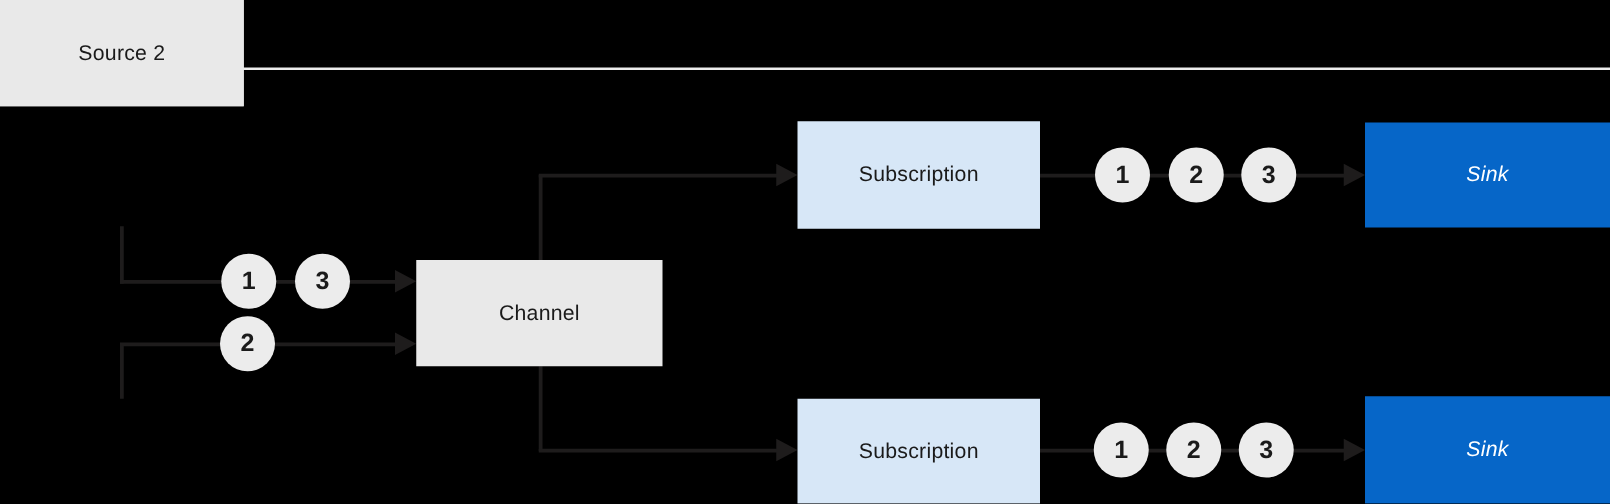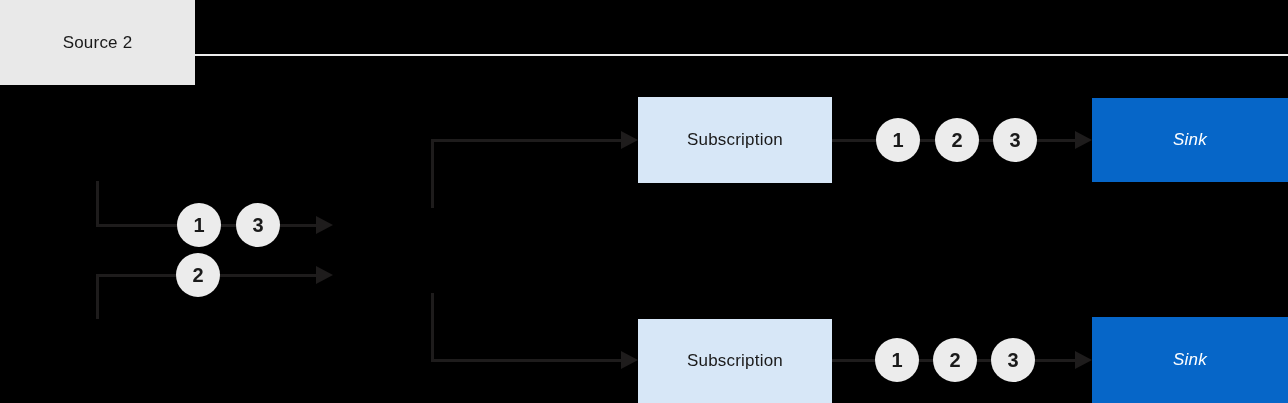--- a/index.html
+++ b/index.html
@@ -144,20 +144,23 @@
 
   <div class="line" id="l-h6"></div>
   <div class="arrow" id="a6"></div>
 
   <div class="node gray" id="source1">
     <span>Source 1</span>
   </div>
   <div class="node gray" id="source2">
     <span>Source 2</span>
   </div>
+  <div class="node gray" id="channel">
+    <span>Channel</span>
+  </div>
   <div class="node lightblue" id="sub1">
     <span>Subscription</span>
   </div>
   <div class="node lightblue" id="sub2">
     <span>Subscription</span>
   </div>
   <div class="node blue" id="sink1">
     <span>Sink</span>
   </div>
   <div class="node blue" id="sink2">

